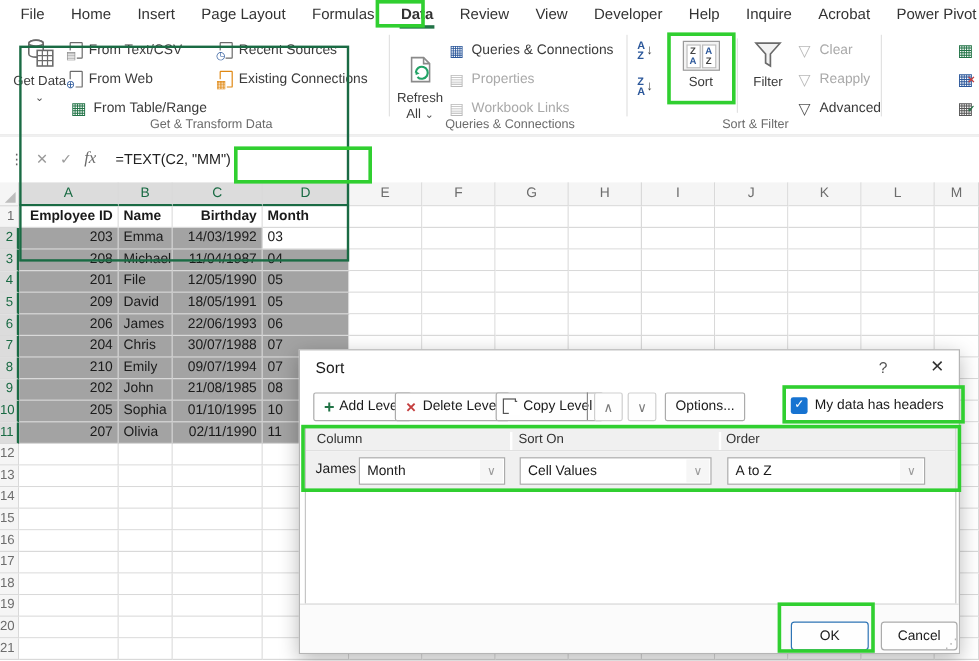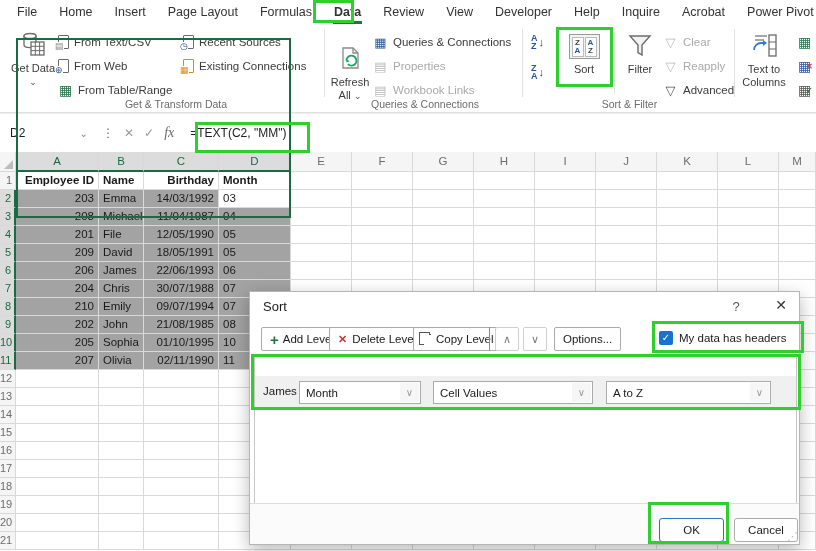--- a/index.html
+++ b/index.html
@@ -222,50 +222,34 @@
     <span>Reapply</span>
   </div>
   <div class="ritem" style="left:663px;top:56px;">
     <span class="ric c-dark" style="font-size:13px;">▽</span>
     <span>Advanced</span>
   </div>
   <div class="grouplabel" style="left:527px;width:205px;">Sort &amp; Filter</div>
 
   <div class="vdiv" style="left:734px;"></div>
 
-  <div class="bigbtn" style="left:737px;top:7px;width:54px;">
-    <div class="bicon">
-      <svg width="28" height="26" viewBox="0 0 28 26">
-        <path d="M5 3h12M5 7h9" stroke="#8a8a8a" stroke-width="1.5"></path>
-        <path d="M4 17a7 7 0 0 1 7-7h3" fill="none" stroke="#2b7cd3" stroke-width="1.8"></path>
-        <path d="M13 7l4 3-4 3z" fill="#2b7cd3"></path>
-        <rect x="19" y="2" width="7" height="21" fill="#fff" stroke="#6b6b6b" stroke-width="1.3"></rect>
-        <path d="M19 9h7M19 16h7" stroke="#6b6b6b" stroke-width="1.2"></path>
-      </svg>
-    </div>
-    <span>Text to Columns</span>
-  </div>
   <div class="ritem" style="left:797px;top:8px;">
     <span class="ric c-green" style="font-size:14px;">▦</span>
   </div>
   <div class="ritem" style="left:797px;top:32px;">
     <span class="ric c-blue" style="font-size:14px;">▦</span>
     <span class="c-red" style="margin-left:-11px;font-size:8px;font-weight:700;">✕</span>
   </div>
   <div class="ritem" style="left:797px;top:56px;">
     <span class="ric c-dark" style="font-size:14px;">▦</span>
     <span class="c-green" style="margin-left:-11px;font-size:8px;font-weight:700;">✓</span>
   </div>
 </div>
 
 <div class="fbar">
-  <div class="namebox">
-    <span>D2</span>
-    <span class="chev">⌄</span>
-  </div>
   <div class="fbtns">
     <span style="color:#666;">⋮</span>
     <span>✕</span>
     <span>✓</span>
     <span class="fxg">fx</span>
   </div>
   <div class="formulatxt">=TEXT(C2, "MM")</div>
 </div>
 
 <div class="grid" id="grid">
@@ -650,20 +634,27 @@
   </div>
   <div class="dbtn" style="left:304px;top:35px;">
     <span>Options...</span>
   </div>
   <div class="chkwrap">
     <span class="chk">✓</span>
     <span>My data has headers</span>
   </div>
 
   <div class="listbox">
+    <div class="lhead">
+      <span style="left:9px;">Column</span>
+      <span style="left:177px;">Sort On</span>
+      <span style="left:350px;">Order</span>
+      <span class="lhsep" style="left:170px;"></span>
+      <span class="lhsep" style="left:344px;"></span>
+    </div>
     <div class="sortrow">
       <span class="sortbylab">James by</span>
       <div class="dd" style="left:44px;width:122px;">
         <span>Month</span>
         <span class="ddchev">∨</span>
       </div>
       <div class="dd" style="left:178px;width:160px;">
         <span>Cell Values</span>
         <span class="ddchev">∨</span>
       </div>

